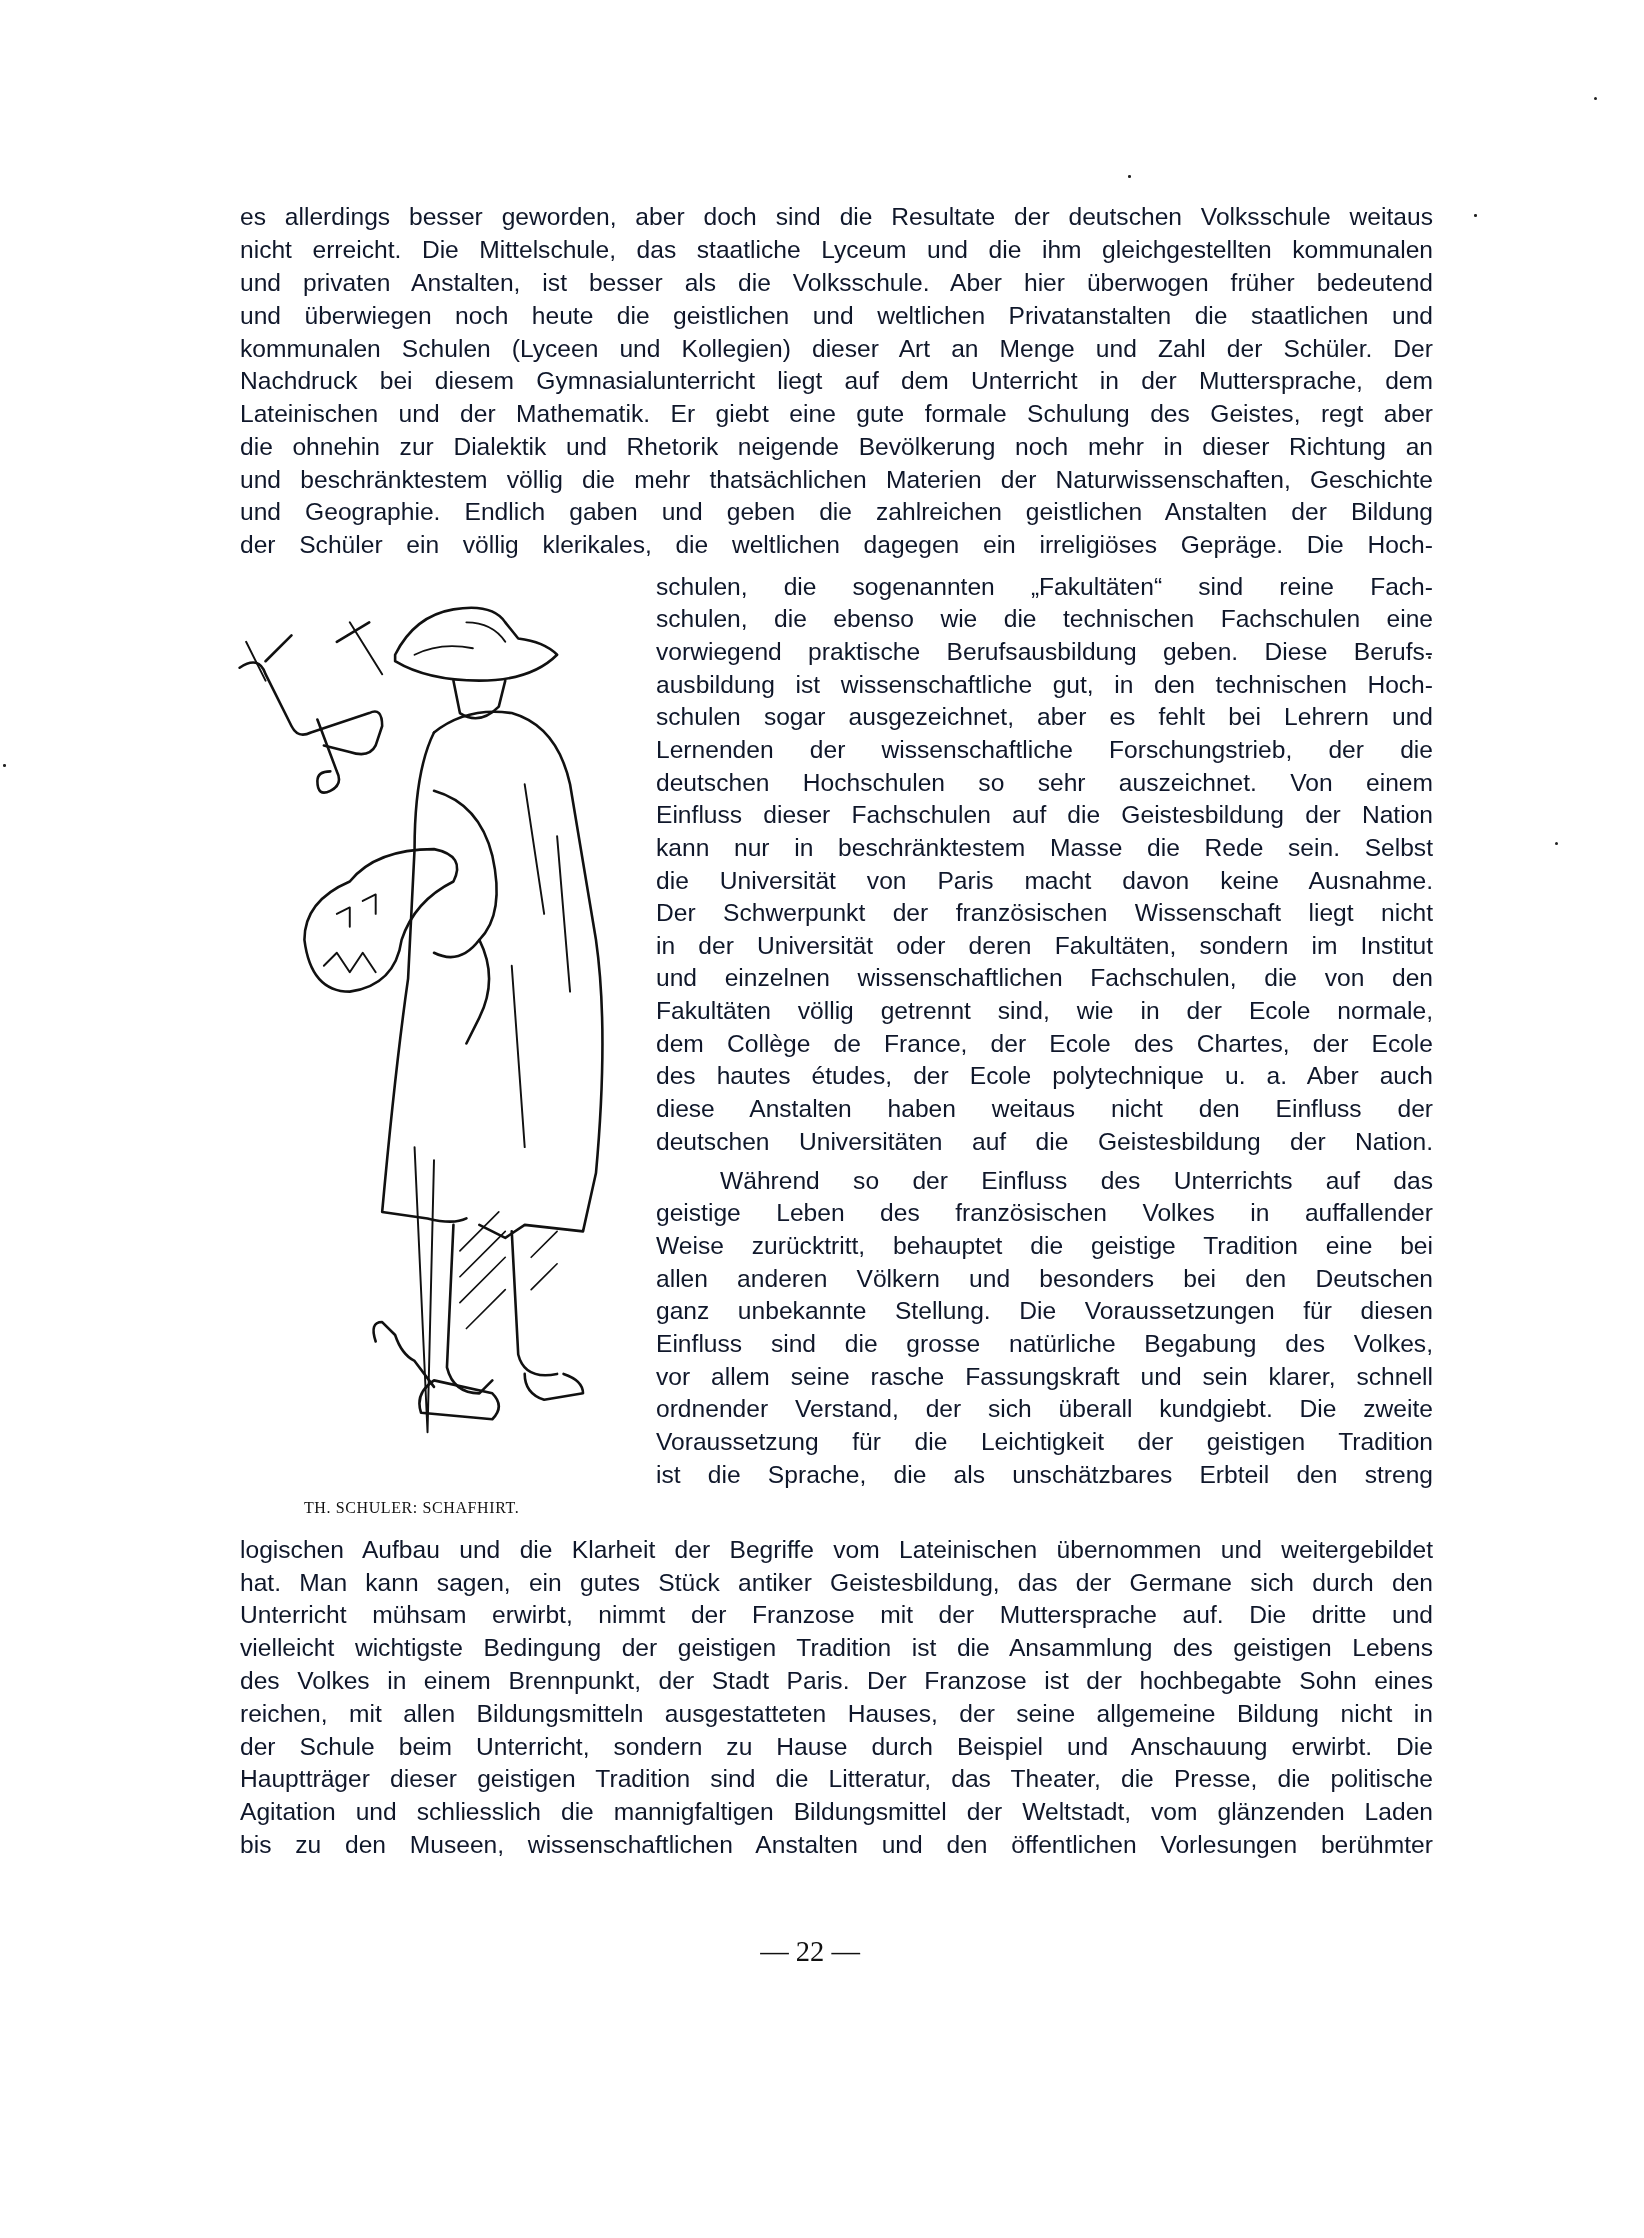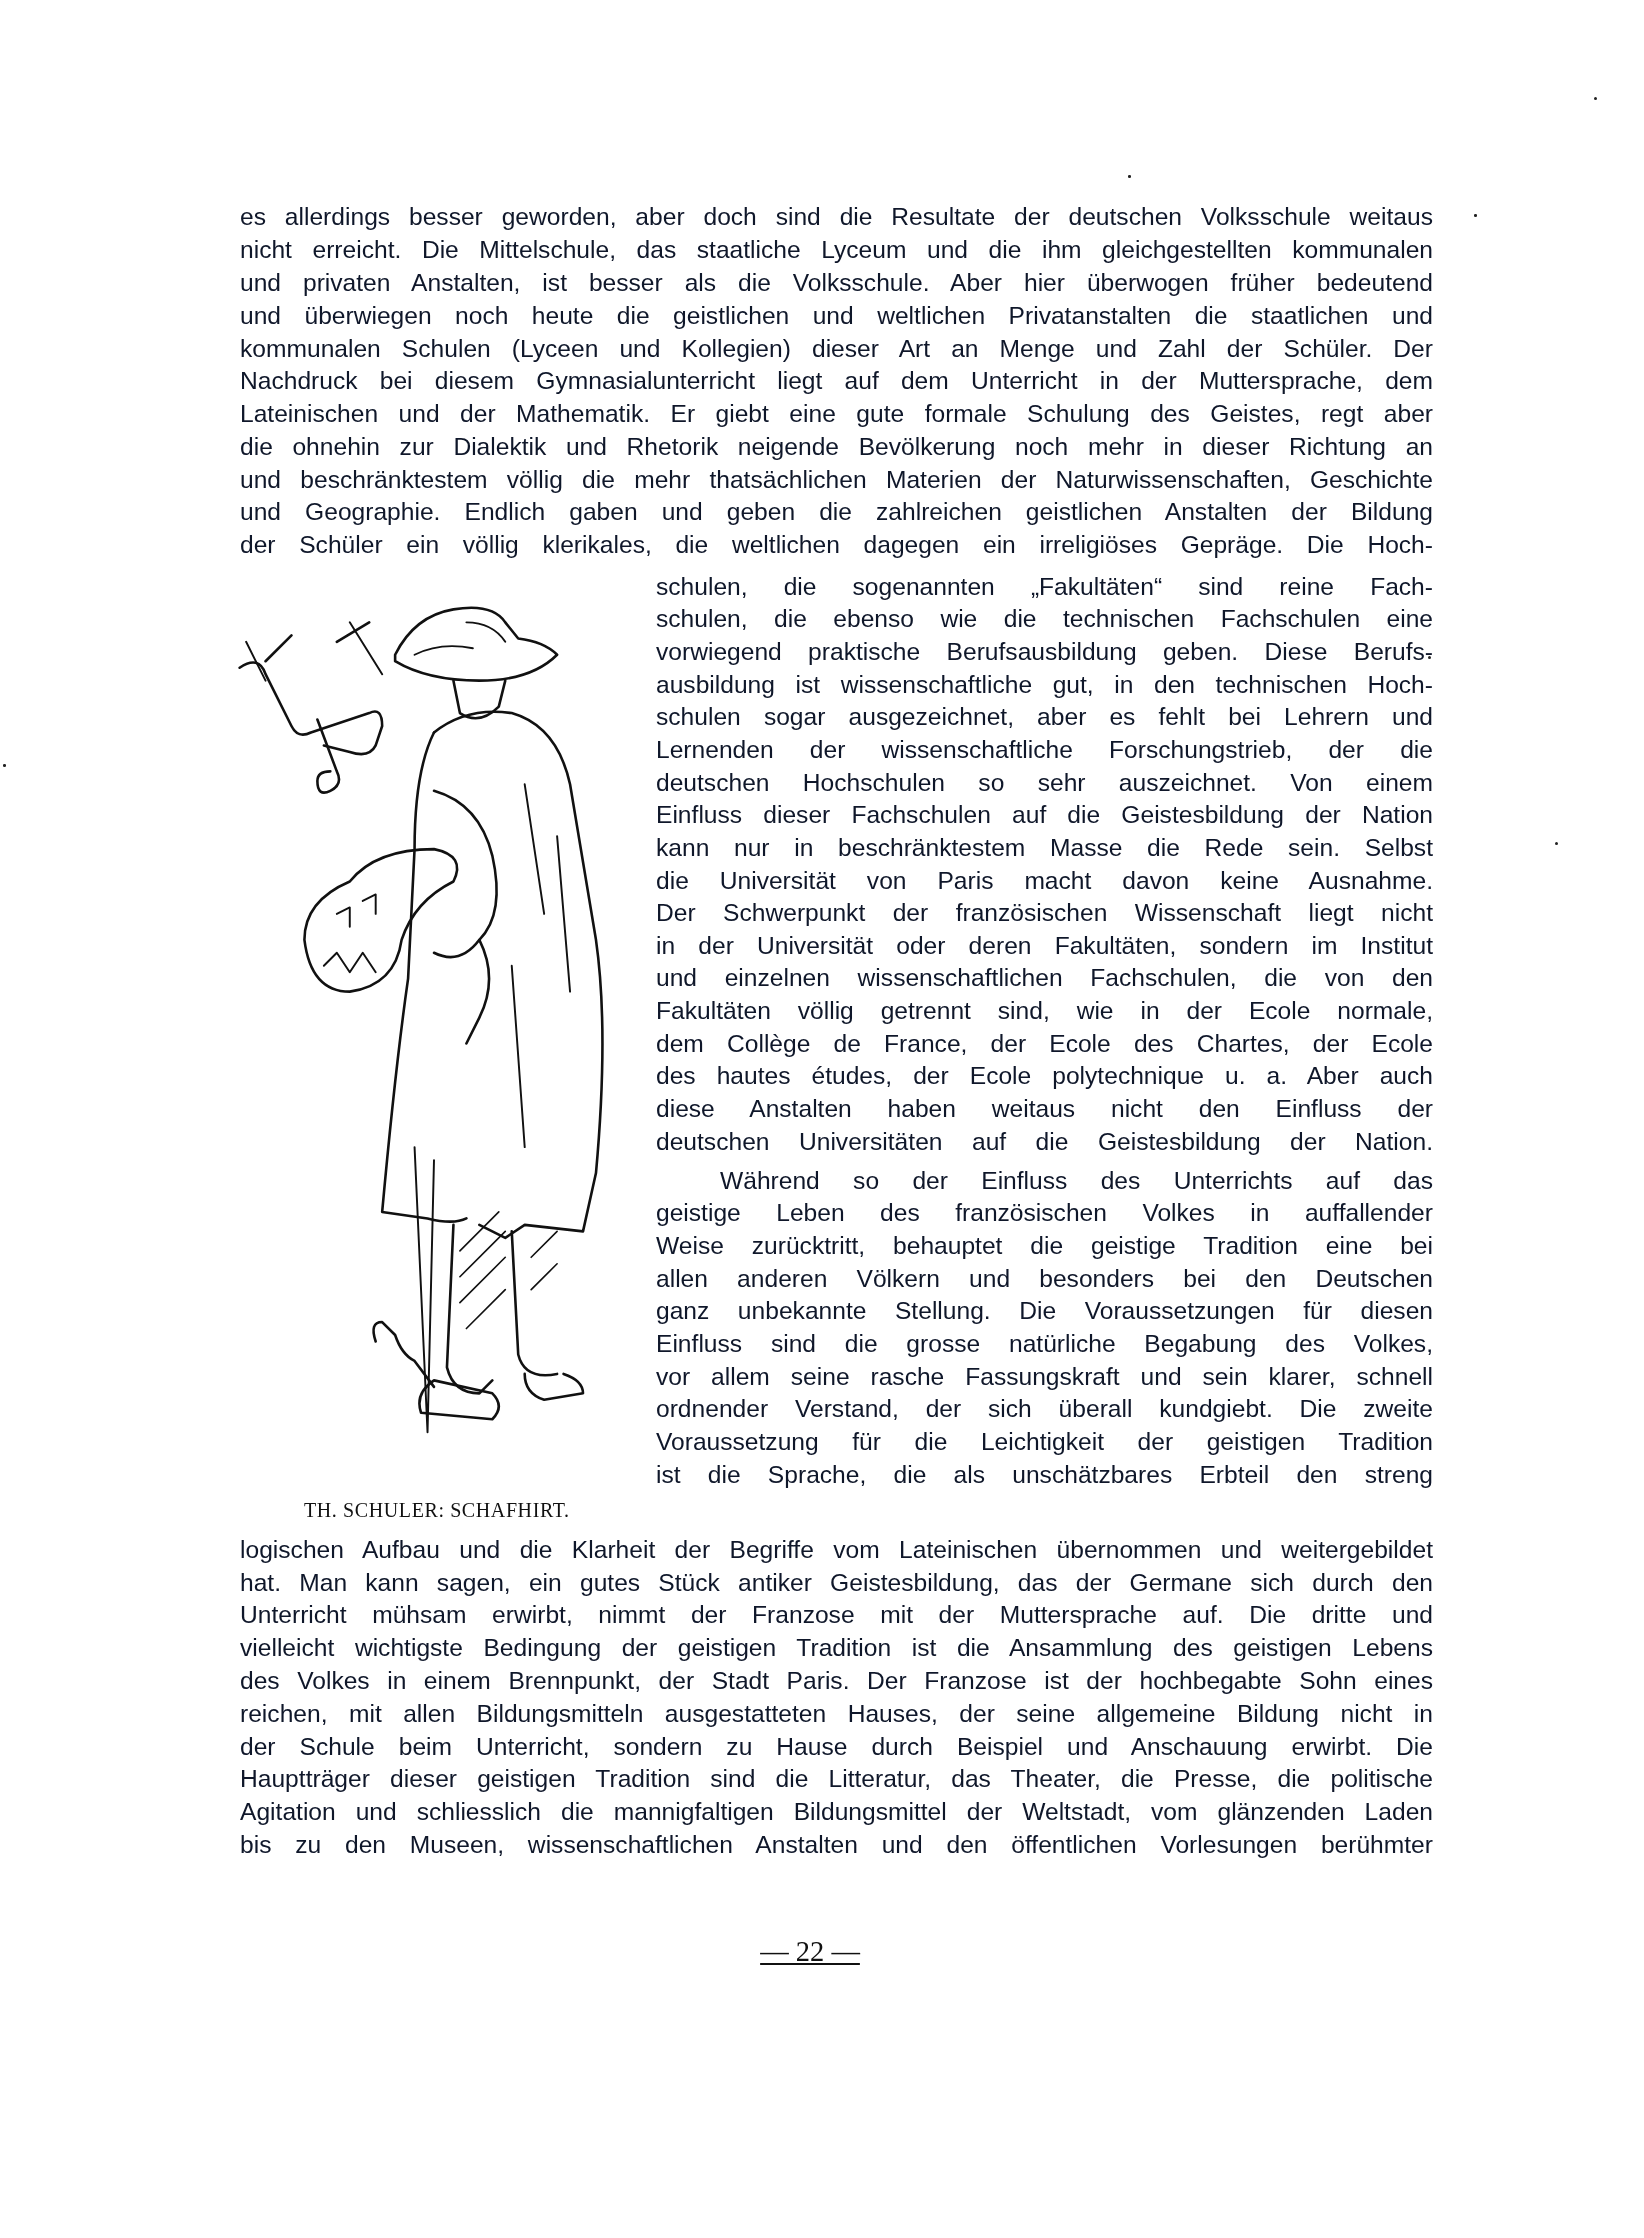--- a/index.html
+++ b/index.html
@@ -16,28 +16,28 @@
     line-height: 32px;
     height: 32px;
     transform-origin: left top;
   }
   .full { left: 240px; width: 1193px; }
   .right { left: 656px; width: 777px; }
   .caption {
     position: absolute;
     left: 304px; top: 1499px;
     font-family: "Liberation Serif", "DejaVu Serif", serif;
-    font-size: 20px; letter-spacing: 0.6px; color: #111;
+    font-size: 16px; letter-spacing: 0.6px; color: #111;
     white-space: nowrap;
   }
   .pagenum {
     position: absolute; left: 648px; top: 1936px; width: 324px;
     text-align: center;
     font-family: "Liberation Serif", "DejaVu Serif", serif;
-    font-size: 28.5px; color: #111; white-space: pre; text-decoration: underline;
+    font-size: 28.5px; color: #111; white-space: pre;
   }
   .illustration { position: absolute; left: 220px; top: 577px; width: 428px; height: 920px; }
   .speck { position: absolute; background: #222; border-radius: 50%; }
 </style>
 </head>
 <body>
 
 <div class="page">
 
   <div id="top-block">

